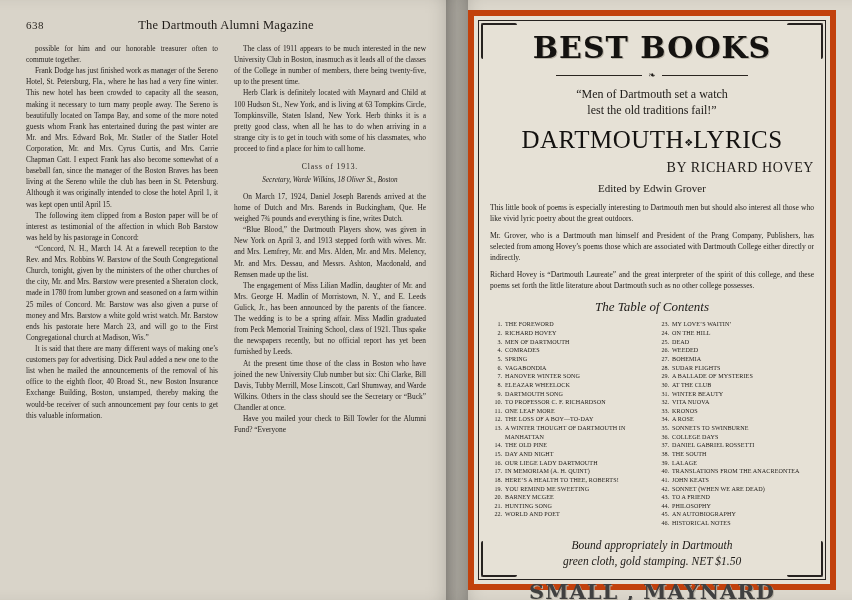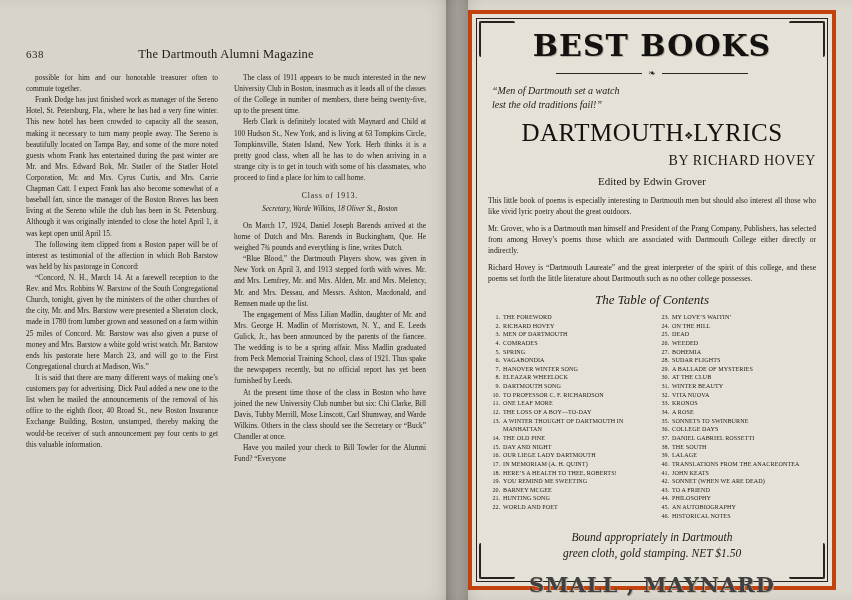--- a/index.html
+++ b/index.html
@@ -24,21 +24,20 @@
   }
   .page-header{
     display:flex;align-items:baseline;margin-bottom:10px;
   }
   .folio{
     font-size:11px;letter-spacing:.5px;color:#2b2722;width:36px;
   }
   .running-head{
     flex:1;text-align:center;font-size:12.5px;color:#1f1b17;
     letter-spacing:.2px;
-    margin-top:29px;
   }
   .cols{
     display:flex;gap:16px;
   }
   .col{
     width:192px;
     font-size:7.4px;
     line-height:1.5;
     text-align:justify;
     color:#262220;
@@ -58,21 +57,21 @@
   }
   
   .right-page{
     position:absolute;left:456px;top:0;width:396px;height:600px;
     background:#ddd8cd;
     box-shadow:inset 18px 0 26px -18px rgba(0,0,0,.45);
   }
   .ad-frame{
     position:absolute;left:12px;top:10px;width:368px;height:580px;
     background:#e6e1d6;
-    border:4px solid #c2410c;
+    border:6px solid #c2410c;
     box-sizing:border-box;
   }
   .ad-frame:before{
     content:"";position:absolute;left:4px;top:4px;right:4px;bottom:4px;
     border:1px solid #262220;pointer-events:none;
   }
   .ad-inner{
     position:absolute;left:16px;top:12px;right:16px;bottom:10px;
     color:#1d1a17;
   }
@@ -82,21 +81,21 @@
     margin:2px 0 6px 0;color:#141210;
     text-shadow:1px 1px 0 #b9b3a6;
   }
   .orn-row{
     display:flex;align-items:center;justify-content:center;gap:6px;
     margin:0 0 6px 0;
   }
   .orn-line{height:1px;background:#2a2520;width:86px;}
   .orn-dot{font-size:9px;line-height:1;}
   .motto{
-    font-style:italic;font-size:10px;
+    text-align:center;font-size:12px;
     line-height:1.35;margin:2px 4px 8px 4px;
   }
   .ad-title{
     text-align:center;font-size:25px;letter-spacing:.5px;
     font-family:Liberation Serif, serif;margin:2px 0 6px 0;
     color:#141210;white-space:nowrap;
   }
   .ad-title .tiny{font-size:10px;vertical-align:middle;letter-spacing:0;}
   .byline{
     text-align:right;font-size:14px;letter-spacing:.6px;margin:4px 0 6px 0;

